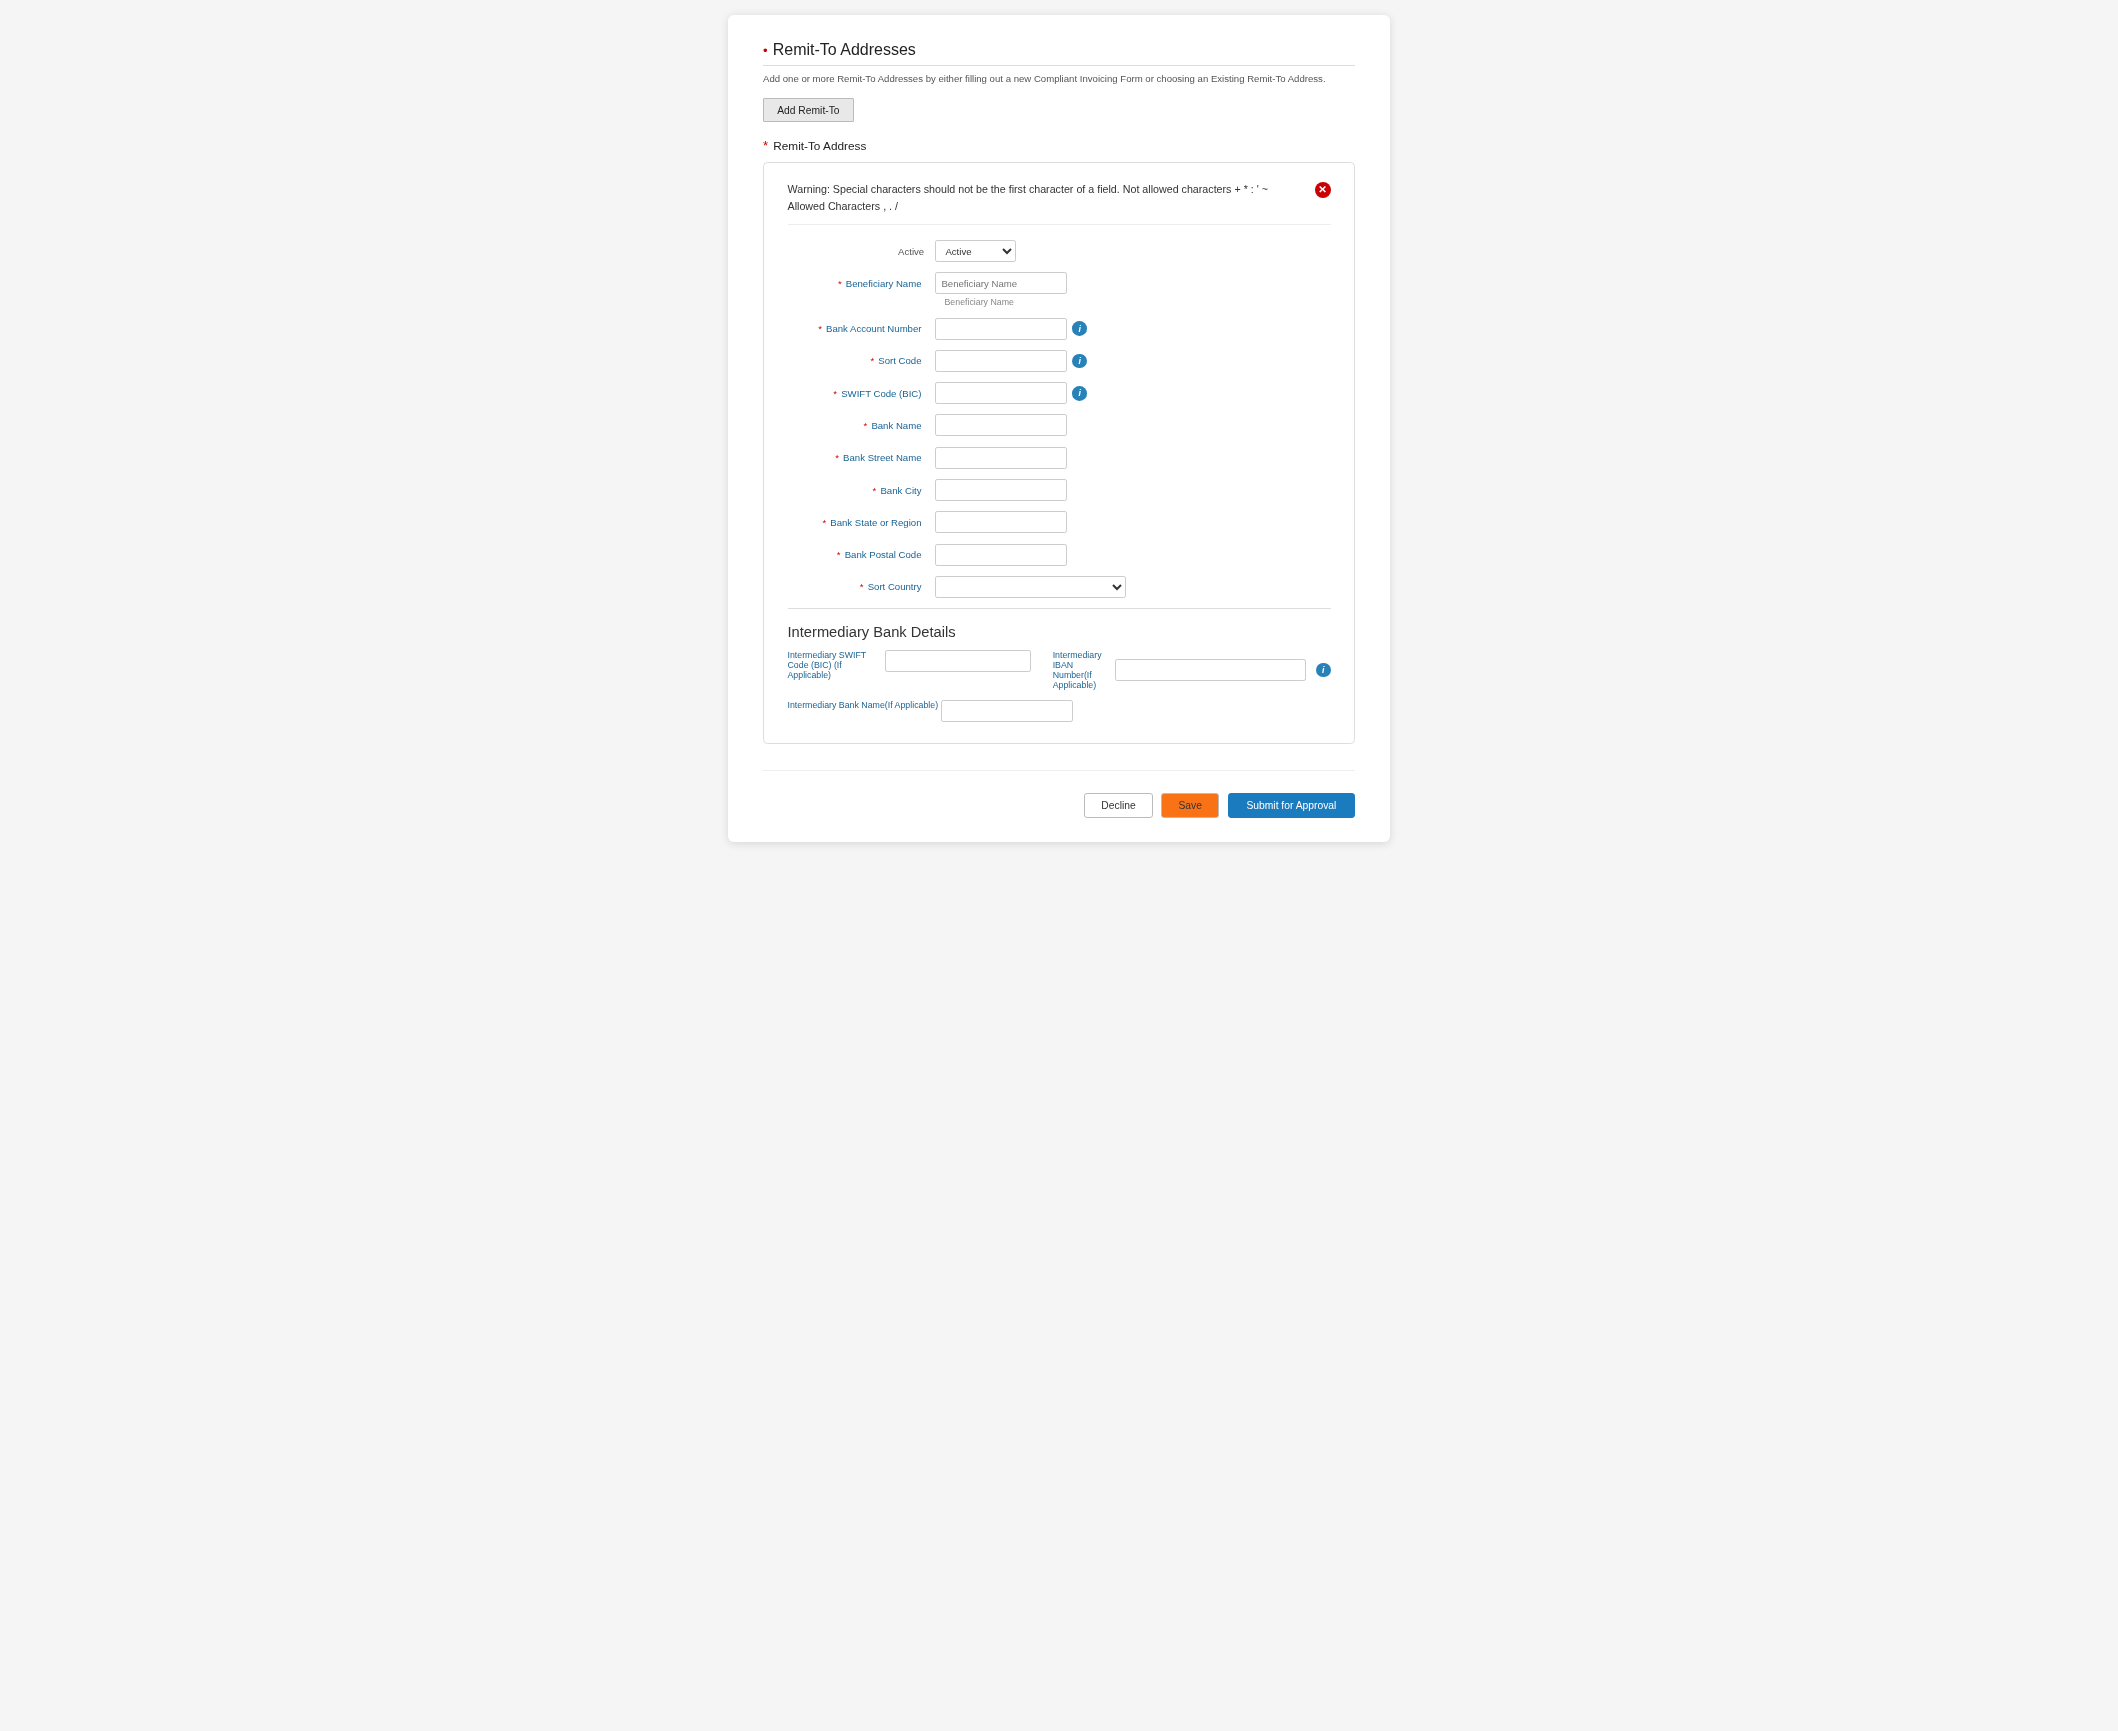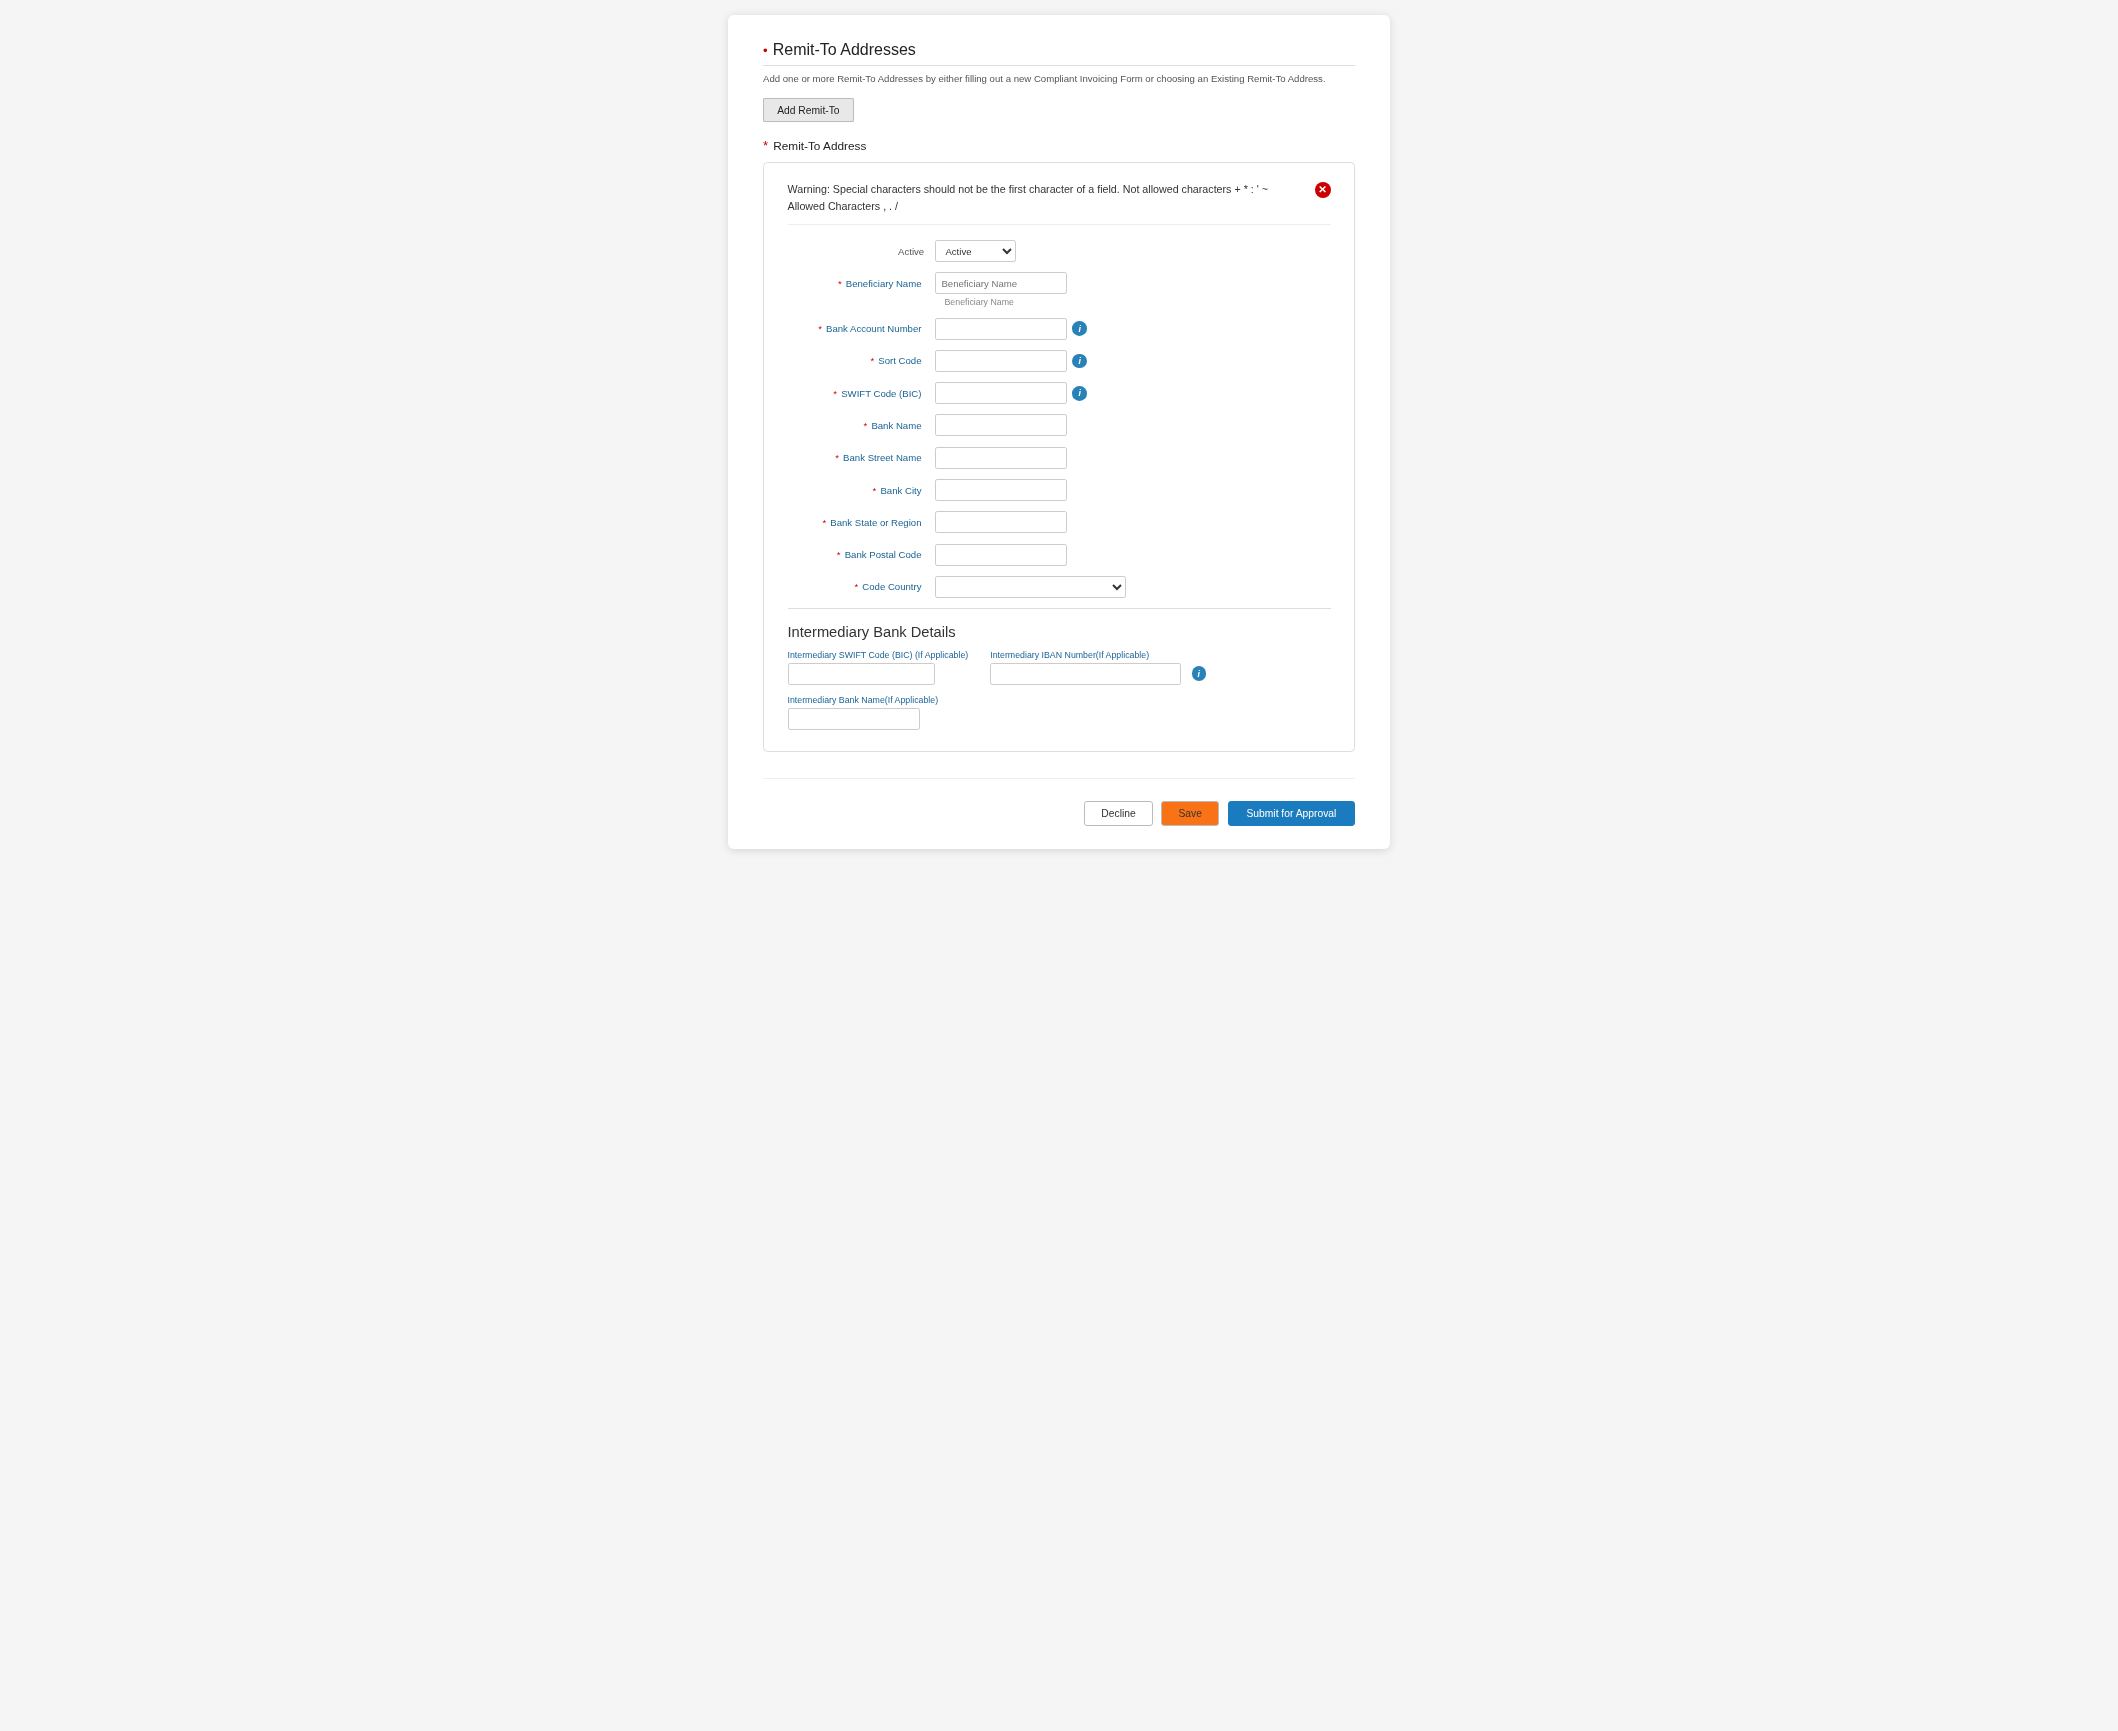--- a/index.html
+++ b/index.html
@@ -218,21 +218,21 @@
     }
 
     .intermediary-row {
       display: flex;
       gap: 22px;
       align-items: flex-start;
     }
 
     .intermediary-field {
       display: flex;
-      flex-direction: column;
+      flex-direction: row;
       gap: 2.9px;
     }
 
     .intermediary-field-label {
       font-size: 8.8px;
       color: #1a6496;
       font-weight: 500;
     }
 
     .intermediary-input {
@@ -430,21 +430,21 @@
       <div class="form-label">
         <span class="req">*</span>
         <span>Bank Postal Code</span>
       </div>
       <input class="form-input" type="text" style="">
     </div>
 
     <div class="form-row">
       <div class="form-label">
         <span class="req">*</span>
-        <span>Code Country</span>
+        <span>Sort Country</span>
       </div>
       <select class="form-select form-select-wide">
         <option value=""></option>
       </select>
     </div>
 
     <div class="intermediary-section">
       <div class="intermediary-title">Intermediary Bank Details</div>
       <div class="intermediary-fields">
         <div class="intermediary-row">

